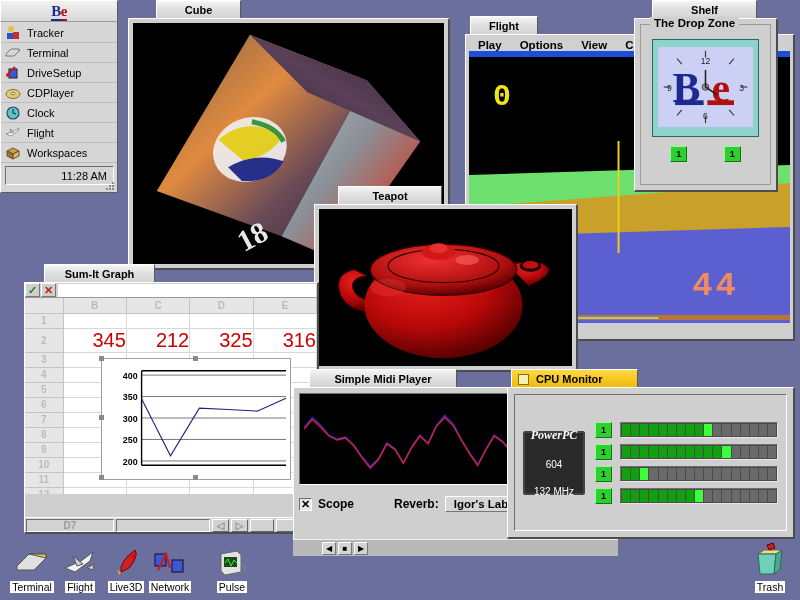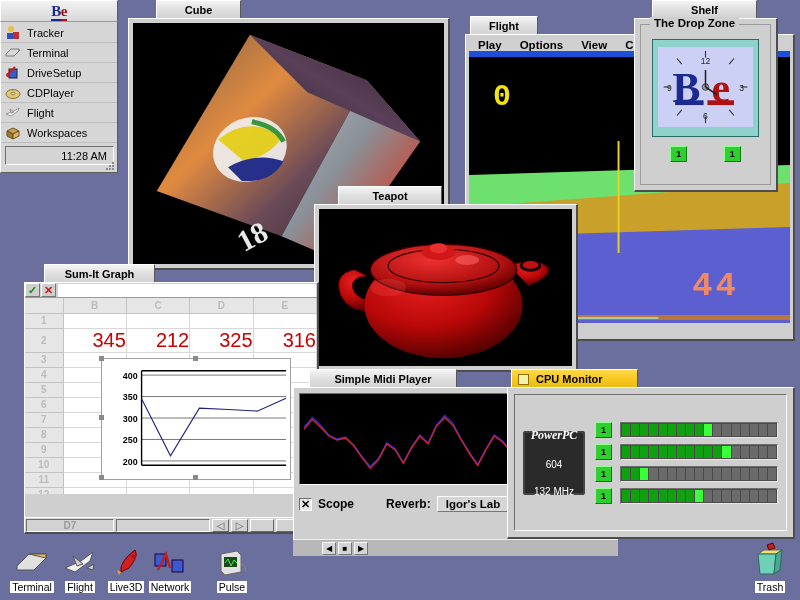--- a/index.html
+++ b/index.html
@@ -209,20 +209,29 @@
       <span class="lbl">DriveSetup</span>
     </div>
     <div class="dbitem">
       <span class="dbicon">
         <svg width="16" height="16" viewBox="0 0 16 16">
             <ellipse cx="8" cy="9" rx="7" ry="4.5" fill="#e0c878" stroke="#8a7030"></ellipse>
             <ellipse cx="8" cy="8.5" rx="2" ry="1.3" fill="#fff" stroke="#8a7030"></ellipse>
           </svg>
       </span>
       <span class="lbl">CDPlayer</span>
+    </div>
+    <div class="dbitem">
+      <span class="dbicon">
+        <svg width="16" height="16" viewBox="0 0 16 16">
+            <circle cx="8" cy="8" r="6" fill="#5fc0c8" stroke="#205058" stroke-width="1.2"></circle>
+            <path d="M8 8 L8 4 M8 8 L11 9" stroke="#123" stroke-width="1"></path>
+          </svg>
+      </span>
+      <span class="lbl">Clock</span>
     </div>
     <div class="dbitem">
       <span class="dbicon">
         <svg width="16" height="16" viewBox="0 0 16 16">
             <polygon points="1,9 9,6 14,3 13,6 6,11" fill="#f2f2f2" stroke="#666" stroke-width=".6"></polygon>
             <polygon points="5,4 9,7 6,8" fill="#cfcfcf" stroke="#666" stroke-width=".6"></polygon>
           </svg>
       </span>
       <span class="lbl">Flight</span>
     </div>
@@ -544,21 +553,21 @@
     <div class="scope inset">
       <svg width="100%" height="100%" viewBox="0 0 210 92" preserveAspectRatio="none">
         <rect width="210" height="92" fill="#000"></rect>
         <polyline fill="none" stroke="#2030e0" stroke-width="1.4" points="4,34 12,24 20,32 28,42 36,46 44,44 52,52 60,64 68,74 76,66 84,50 92,56 100,70 108,54 116,42 124,50 132,32 140,22 148,30 156,46 164,60 172,72 180,56 188,42 196,48 204,58"></polyline>
         <polyline fill="none" stroke="#e02020" stroke-width="1.3" points="4,36 12,26 20,34 28,43 36,47 44,45 52,53 60,65 68,76 76,67 84,51 92,57 100,71 108,55 116,43 124,51 132,33 140,24 148,32 156,47 164,61 172,73 180,57 188,43 196,49 204,59"></polyline>
       </svg>
     </div>
     <div style="display:flex;align-items:center;margin-top:11px;gap:6px;">
       <span class="chk inset">✕</span>
       <span style="font-weight:bold;font-size:12px;">Scope</span>
-      <span style="font-weight:bold;font-size:12px;margin-left:26px;">Reverb:</span>
+      <span style="font-weight:bold;font-size:12px;margin-left:34px;">Reverb:</span>
       <span class="popup">Igor's Lab</span>
     </div>
   </div>
   <div class="transport" style="position:absolute;left:0;top:170px;width:325px;">
     <span class="tp">◀</span>
     <span class="tp">■</span>
     <span class="tp">▶</span>
   </div>
 </div>
 

